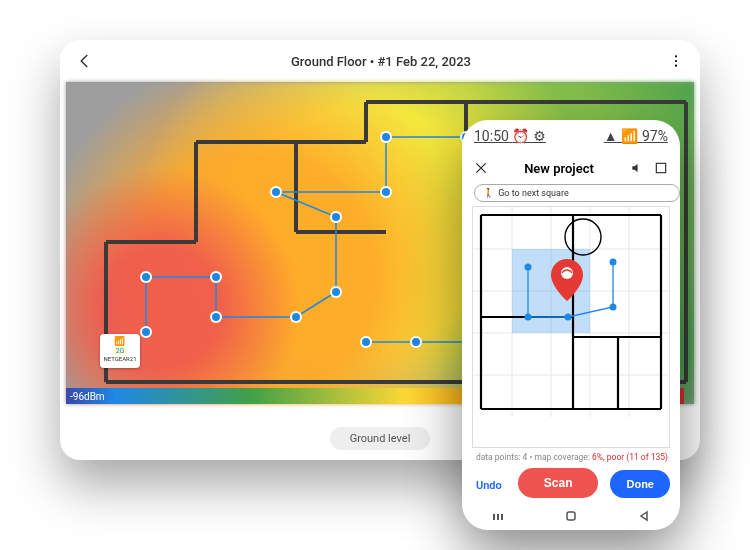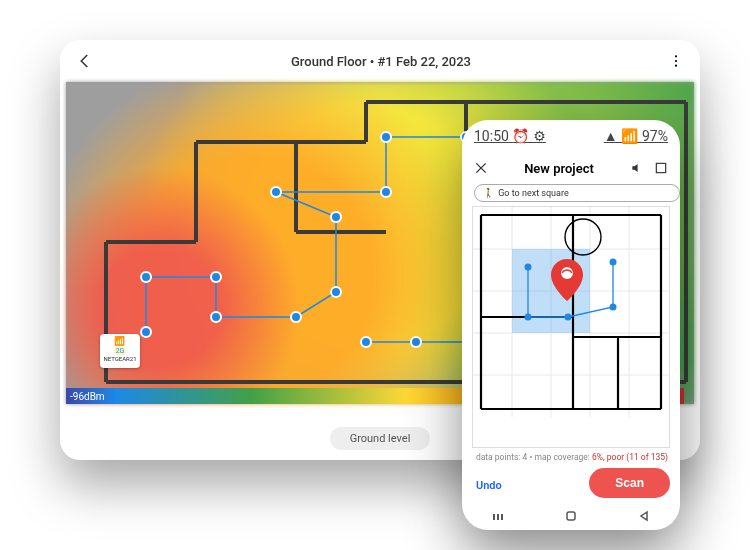--- a/index.html
+++ b/index.html
@@ -373,20 +373,21 @@
     </svg>
   </div>
 
   <div class="ph-stats">
     <span>data points: 4 • map coverage: </span><span class="poor">6%, poor (11 of 135)</span>
   </div>
 
   <div class="ph-actions">
     <span class="link">Undo</span>
     <button class="btn btn-scan">Scan</button>
+    <button class="btn btn-done">Done</button>
   </div>
 
   <div class="navbar">
     <div><svg width="14" height="14">
           <rect x="2" y="5" width="2" height="6" fill="#555"></rect>
           <rect x="6" y="5" width="2" height="6" fill="#555"></rect>
           <rect x="10" y="5" width="2" height="6" fill="#555"></rect>
         </svg></div>
     <div><svg width="14" height="14">
           <rect x="3" y="3" width="8" height="8" rx="2" fill="none" stroke="#555" stroke-width="1.5"></rect>

